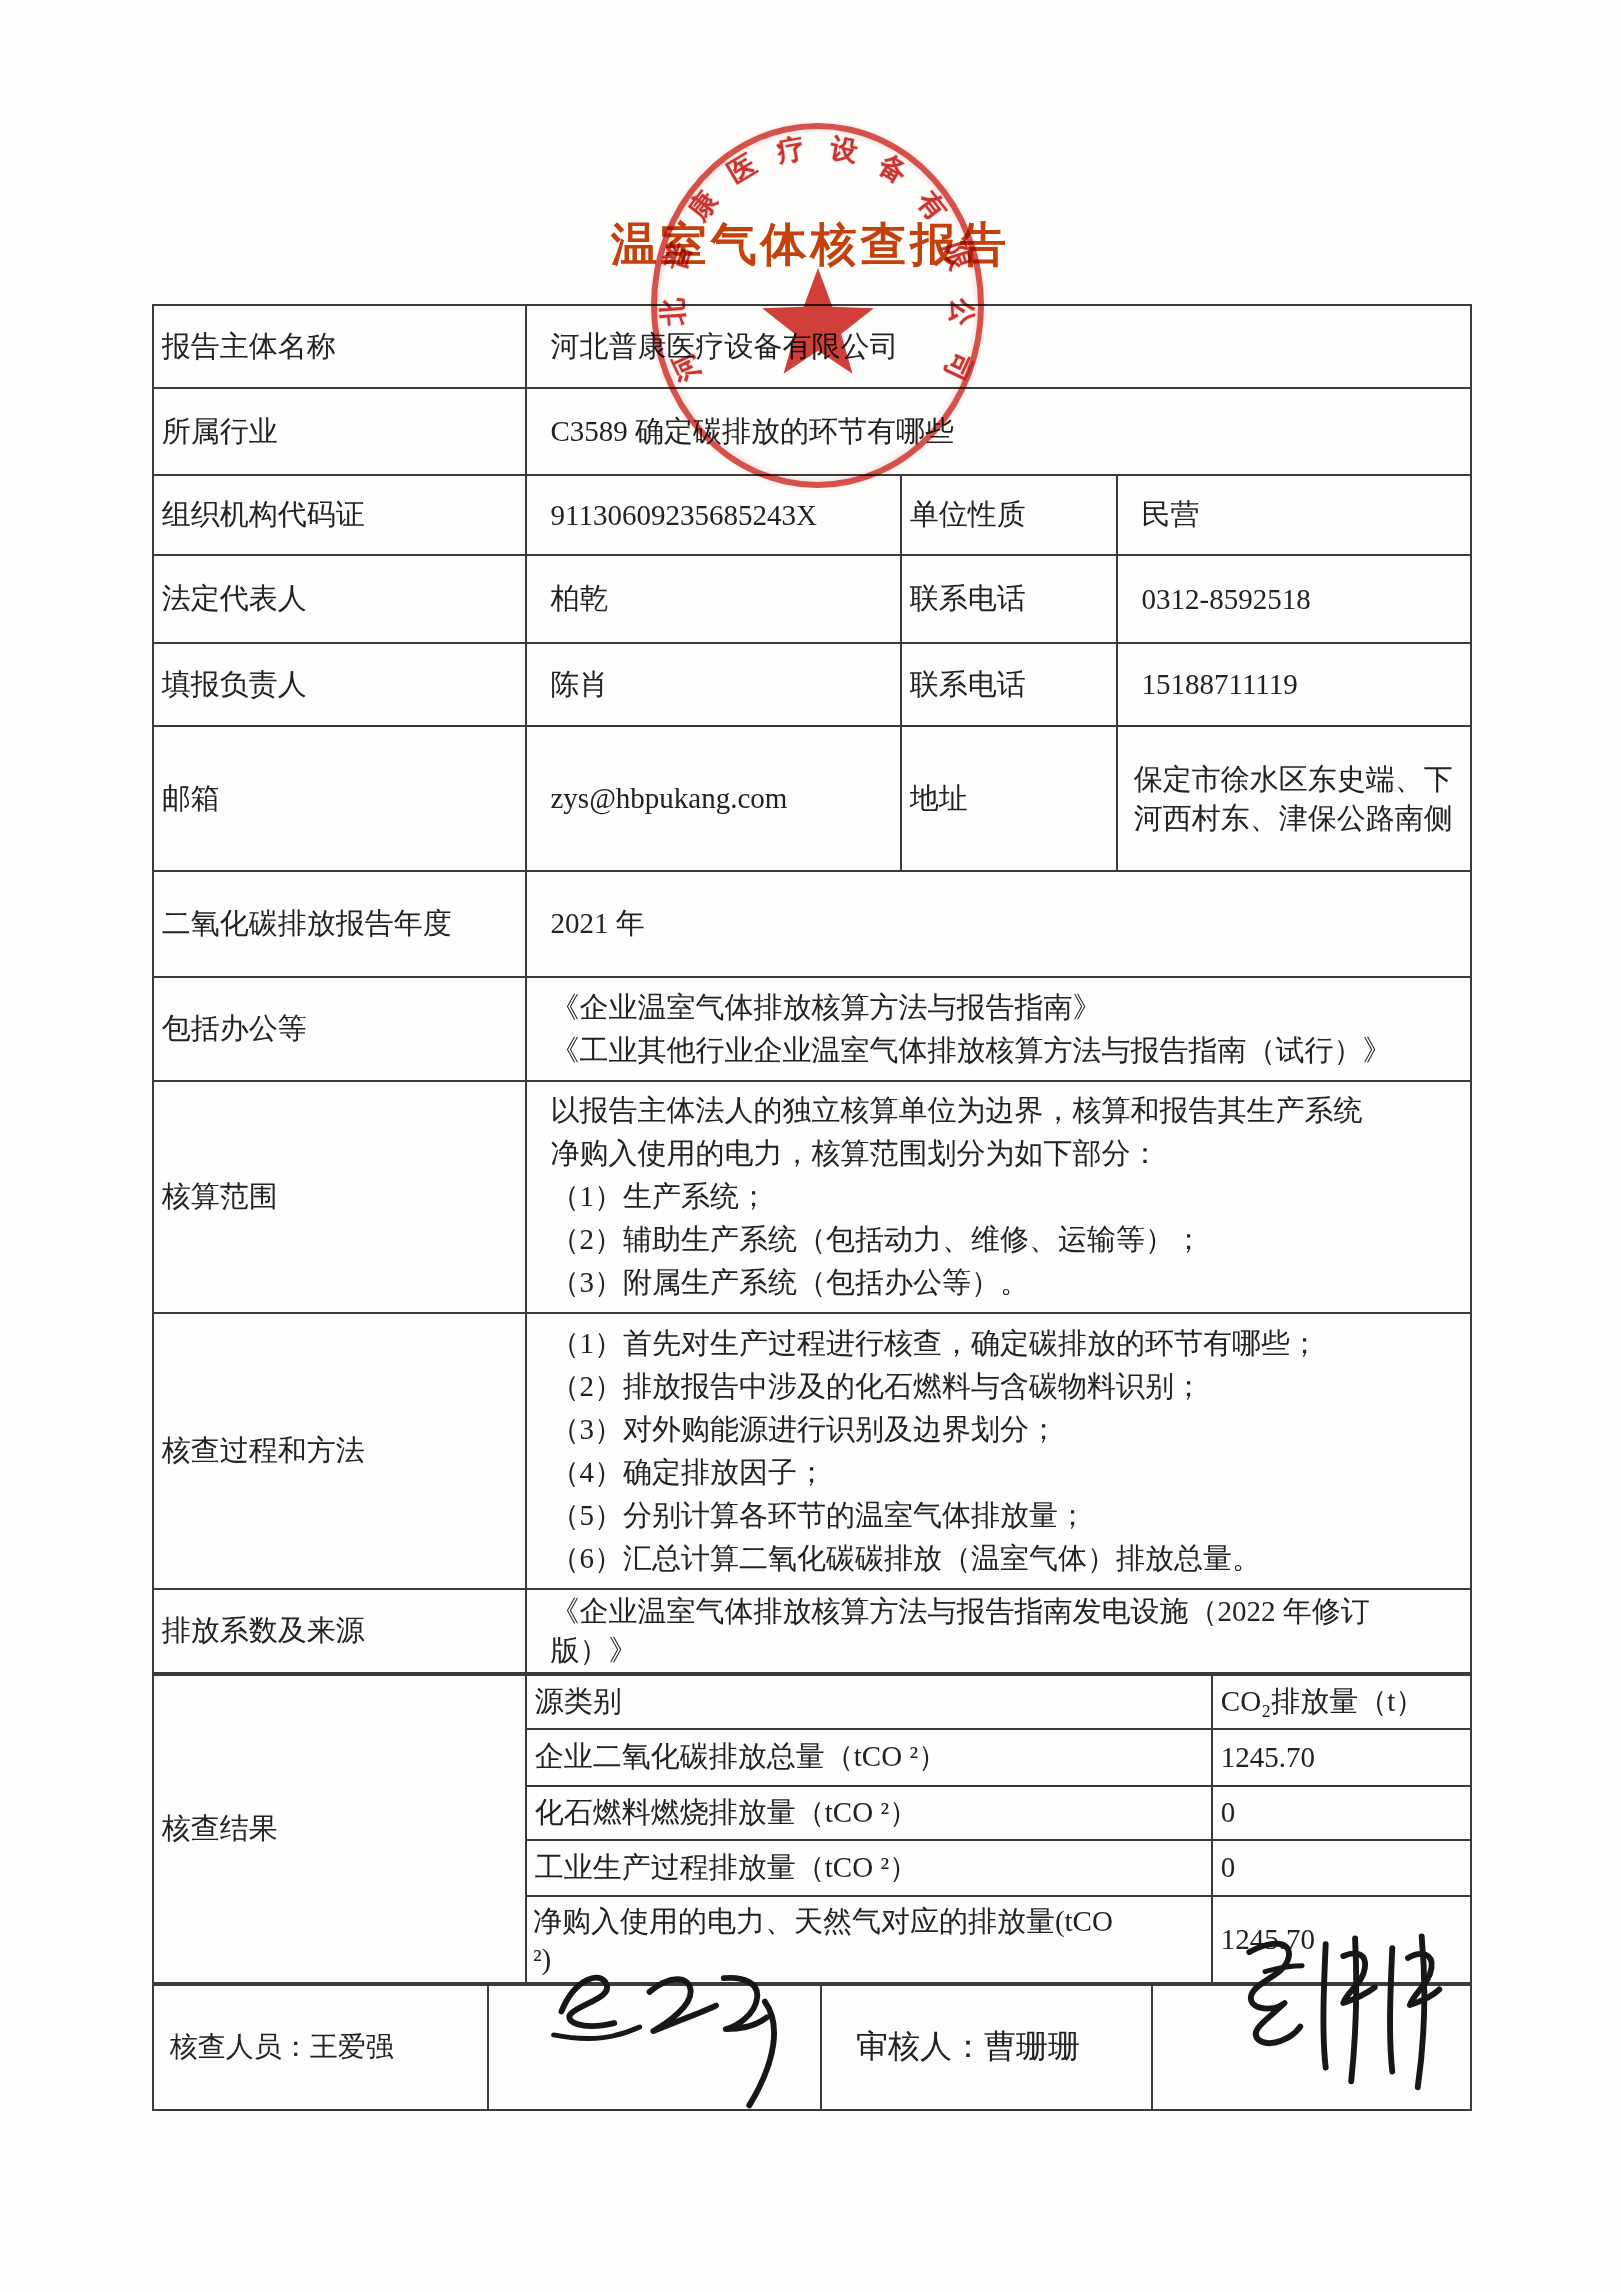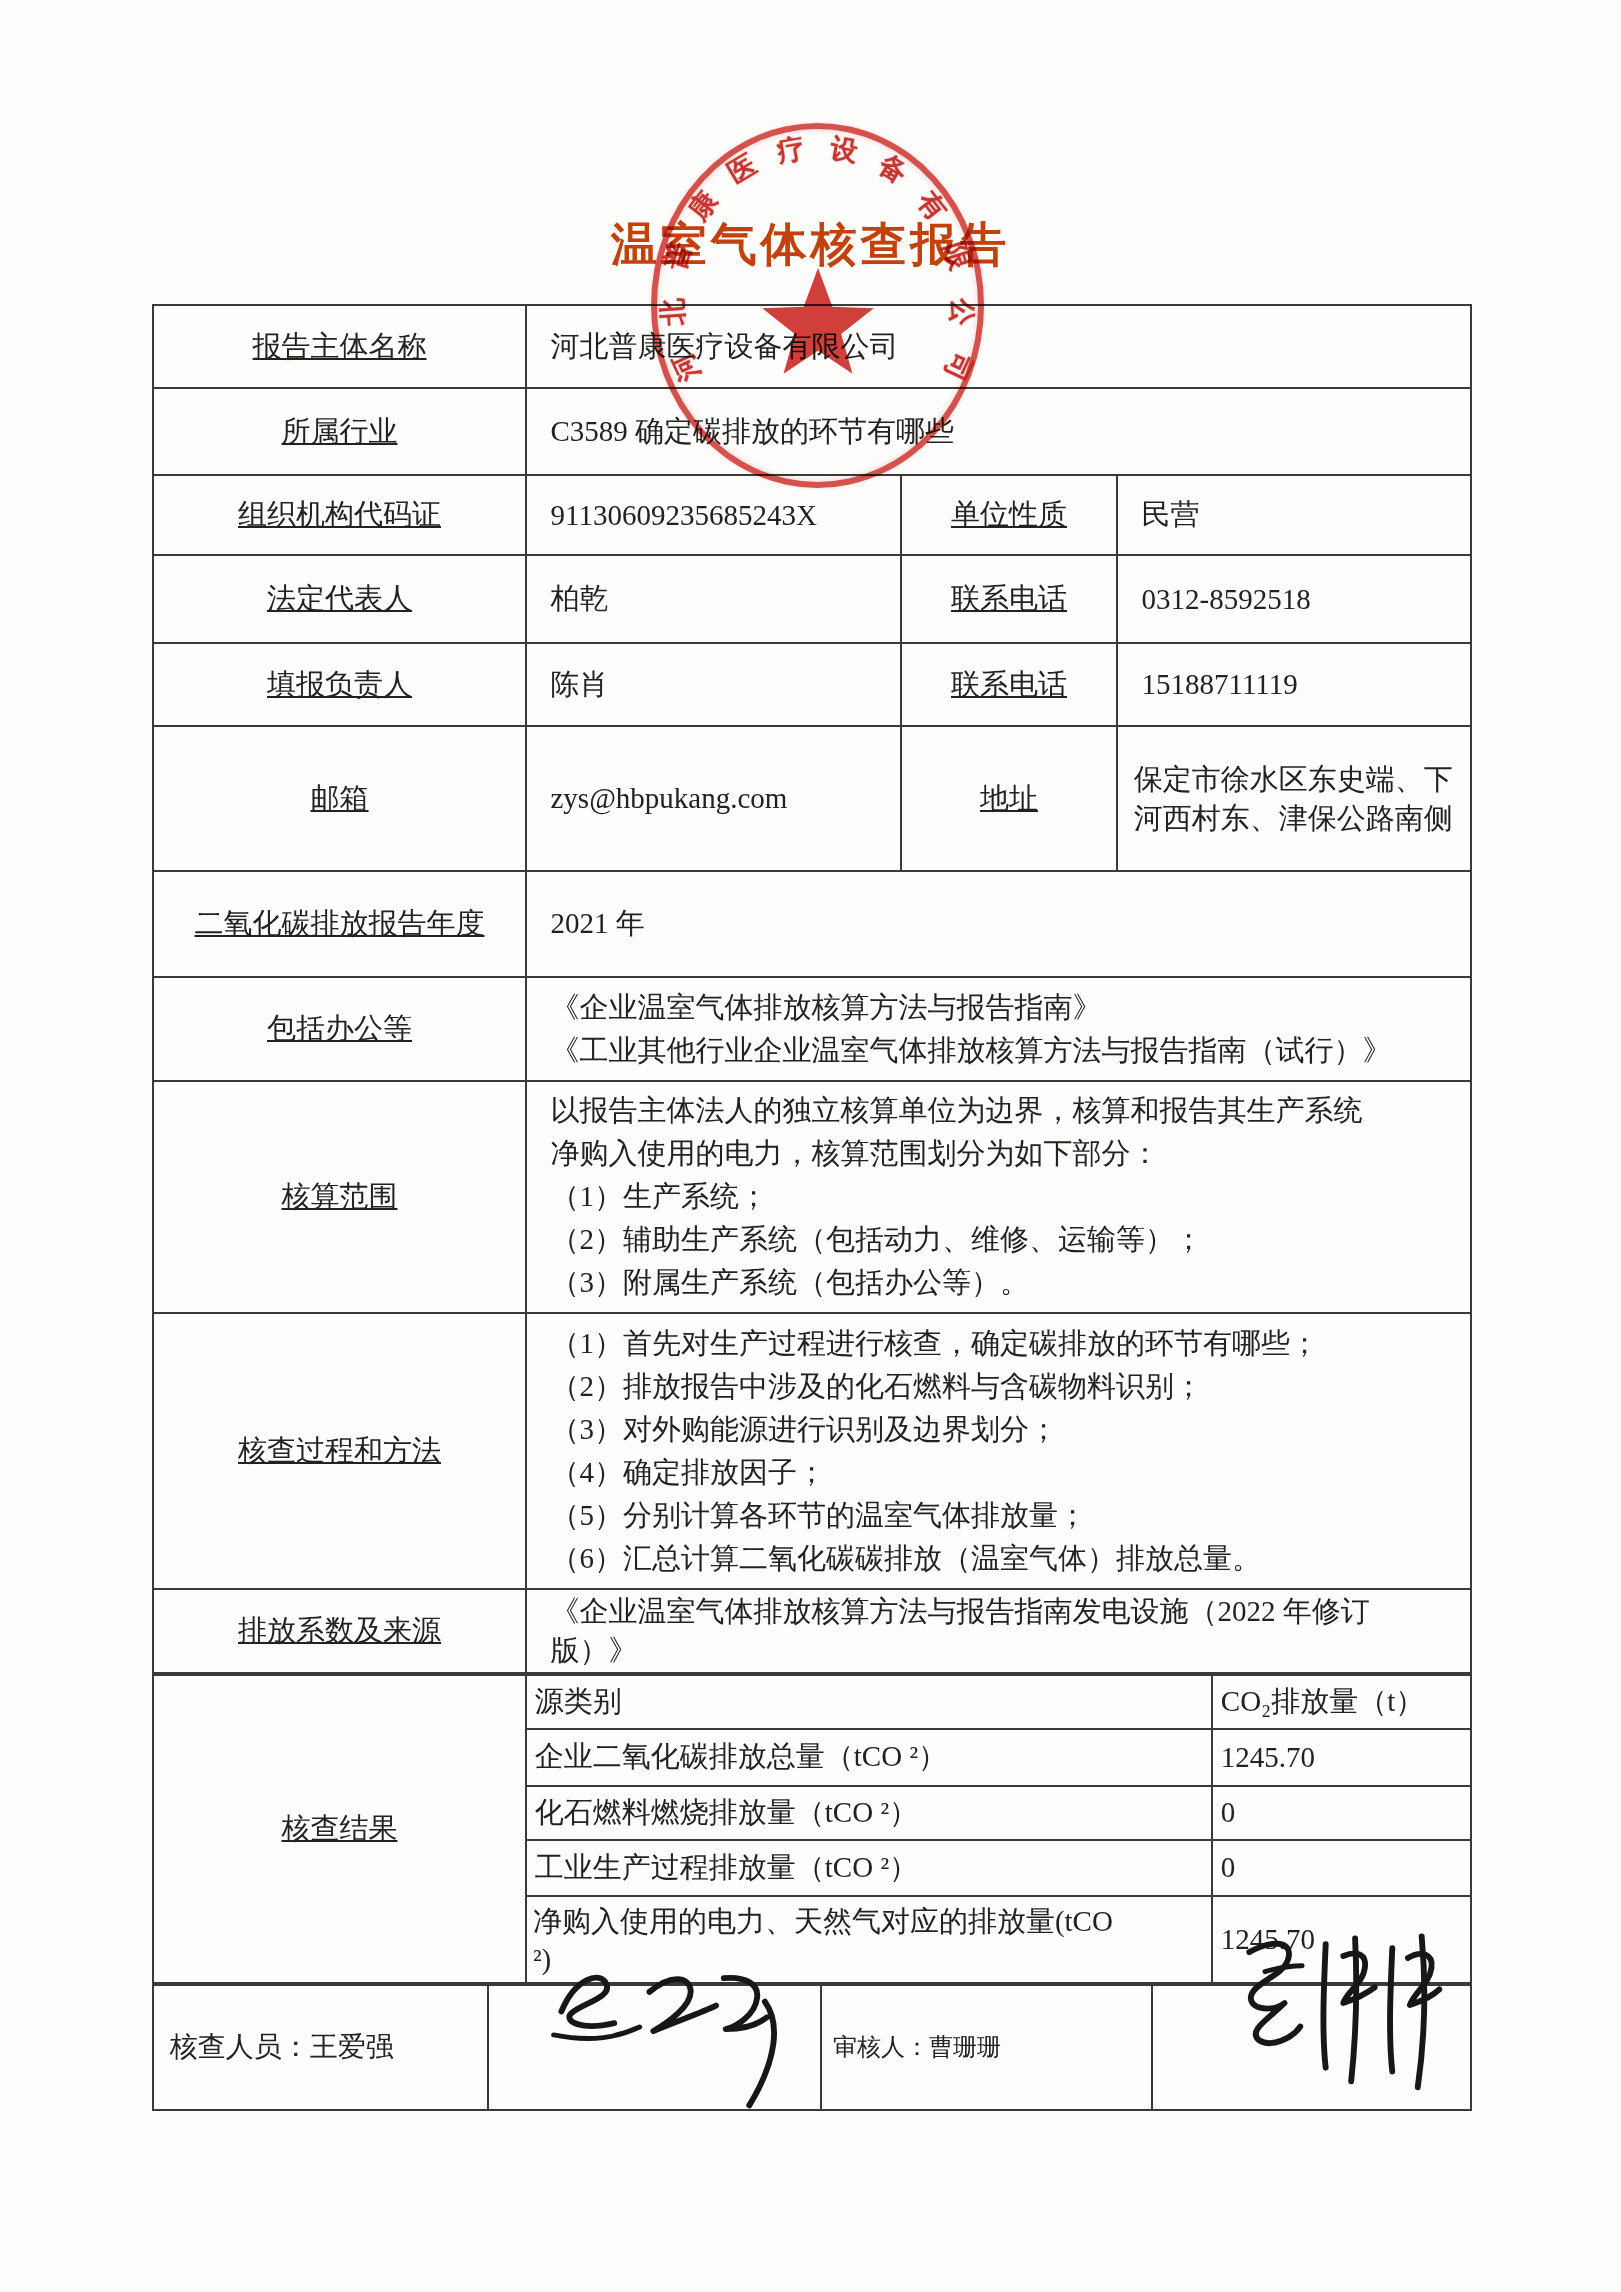--- a/index.html
+++ b/index.html
@@ -26,21 +26,21 @@
   
   .tbl-wrap { position: absolute; top: 304px; left: 152px; width: 1318px; }
   table { border-collapse: collapse; table-layout: fixed; width: 1318px; }
   td {
     border: 2px solid #3a3a3a;
     font-size: 29px;
     color: #222;
     vertical-align: middle;
     overflow: hidden;
   }
-  .lbl { text-align: center; padding: 3.9px 7.8px; text-decoration: underline; }
+  .lbl { text-align: left; padding: 3.9px 7.8px; }
   .val { text-align: left; padding: 3.9px 9.8px 3.9px 23.5px; }
   .ctr { text-align: left; padding: 3.9px 7.8px; }
   .lines { padding: 7.8px 9.8px 7.8px 23.5px; }
   .lines div { line-height: 43px; }
   .addr { line-height: 39px; padding-left: 15.7px; }
   .num { font-size: 29px; }
   
   .stamp {
     position: absolute;
     left: 651px; top: 123px;
@@ -216,21 +216,21 @@
       <colgroup>
           <col style="width:335px">
           <col style="width:333px">
           <col style="width:331px">
           <col style="width:319px">
         </colgroup>
       <tbody>
           <tr style="height:125px">
         <td class="val" style="padding-left:15.7px;font-size:28px">核查人员：王爱强</td>
         <td></td>
-        <td class="val" style="padding-left:11px;font-size:24px">审核人：曹珊珊</td>
+        <td class="val" style="padding-left:34px;font-size:32px">审核人：曹珊珊</td>
         <td></td>
       </tr>
     </tbody>
       </table>
   </div>
 
   <svg class="sig" style="left:524px; top:1941px;" width="294" height="181" viewBox="0 0 300 185">
     <path d="M38,72 C52,38 78,30 84,44 C90,58 58,64 48,74 C40,82 58,92 92,84" stroke-width="6"></path>
     <path d="M30,96 C70,104 96,98 118,88" stroke-width="5"></path>
     <path d="M128,52 C150,34 168,36 170,50 C172,66 146,84 132,92 C156,82 184,72 196,66" stroke-width="6"></path>

